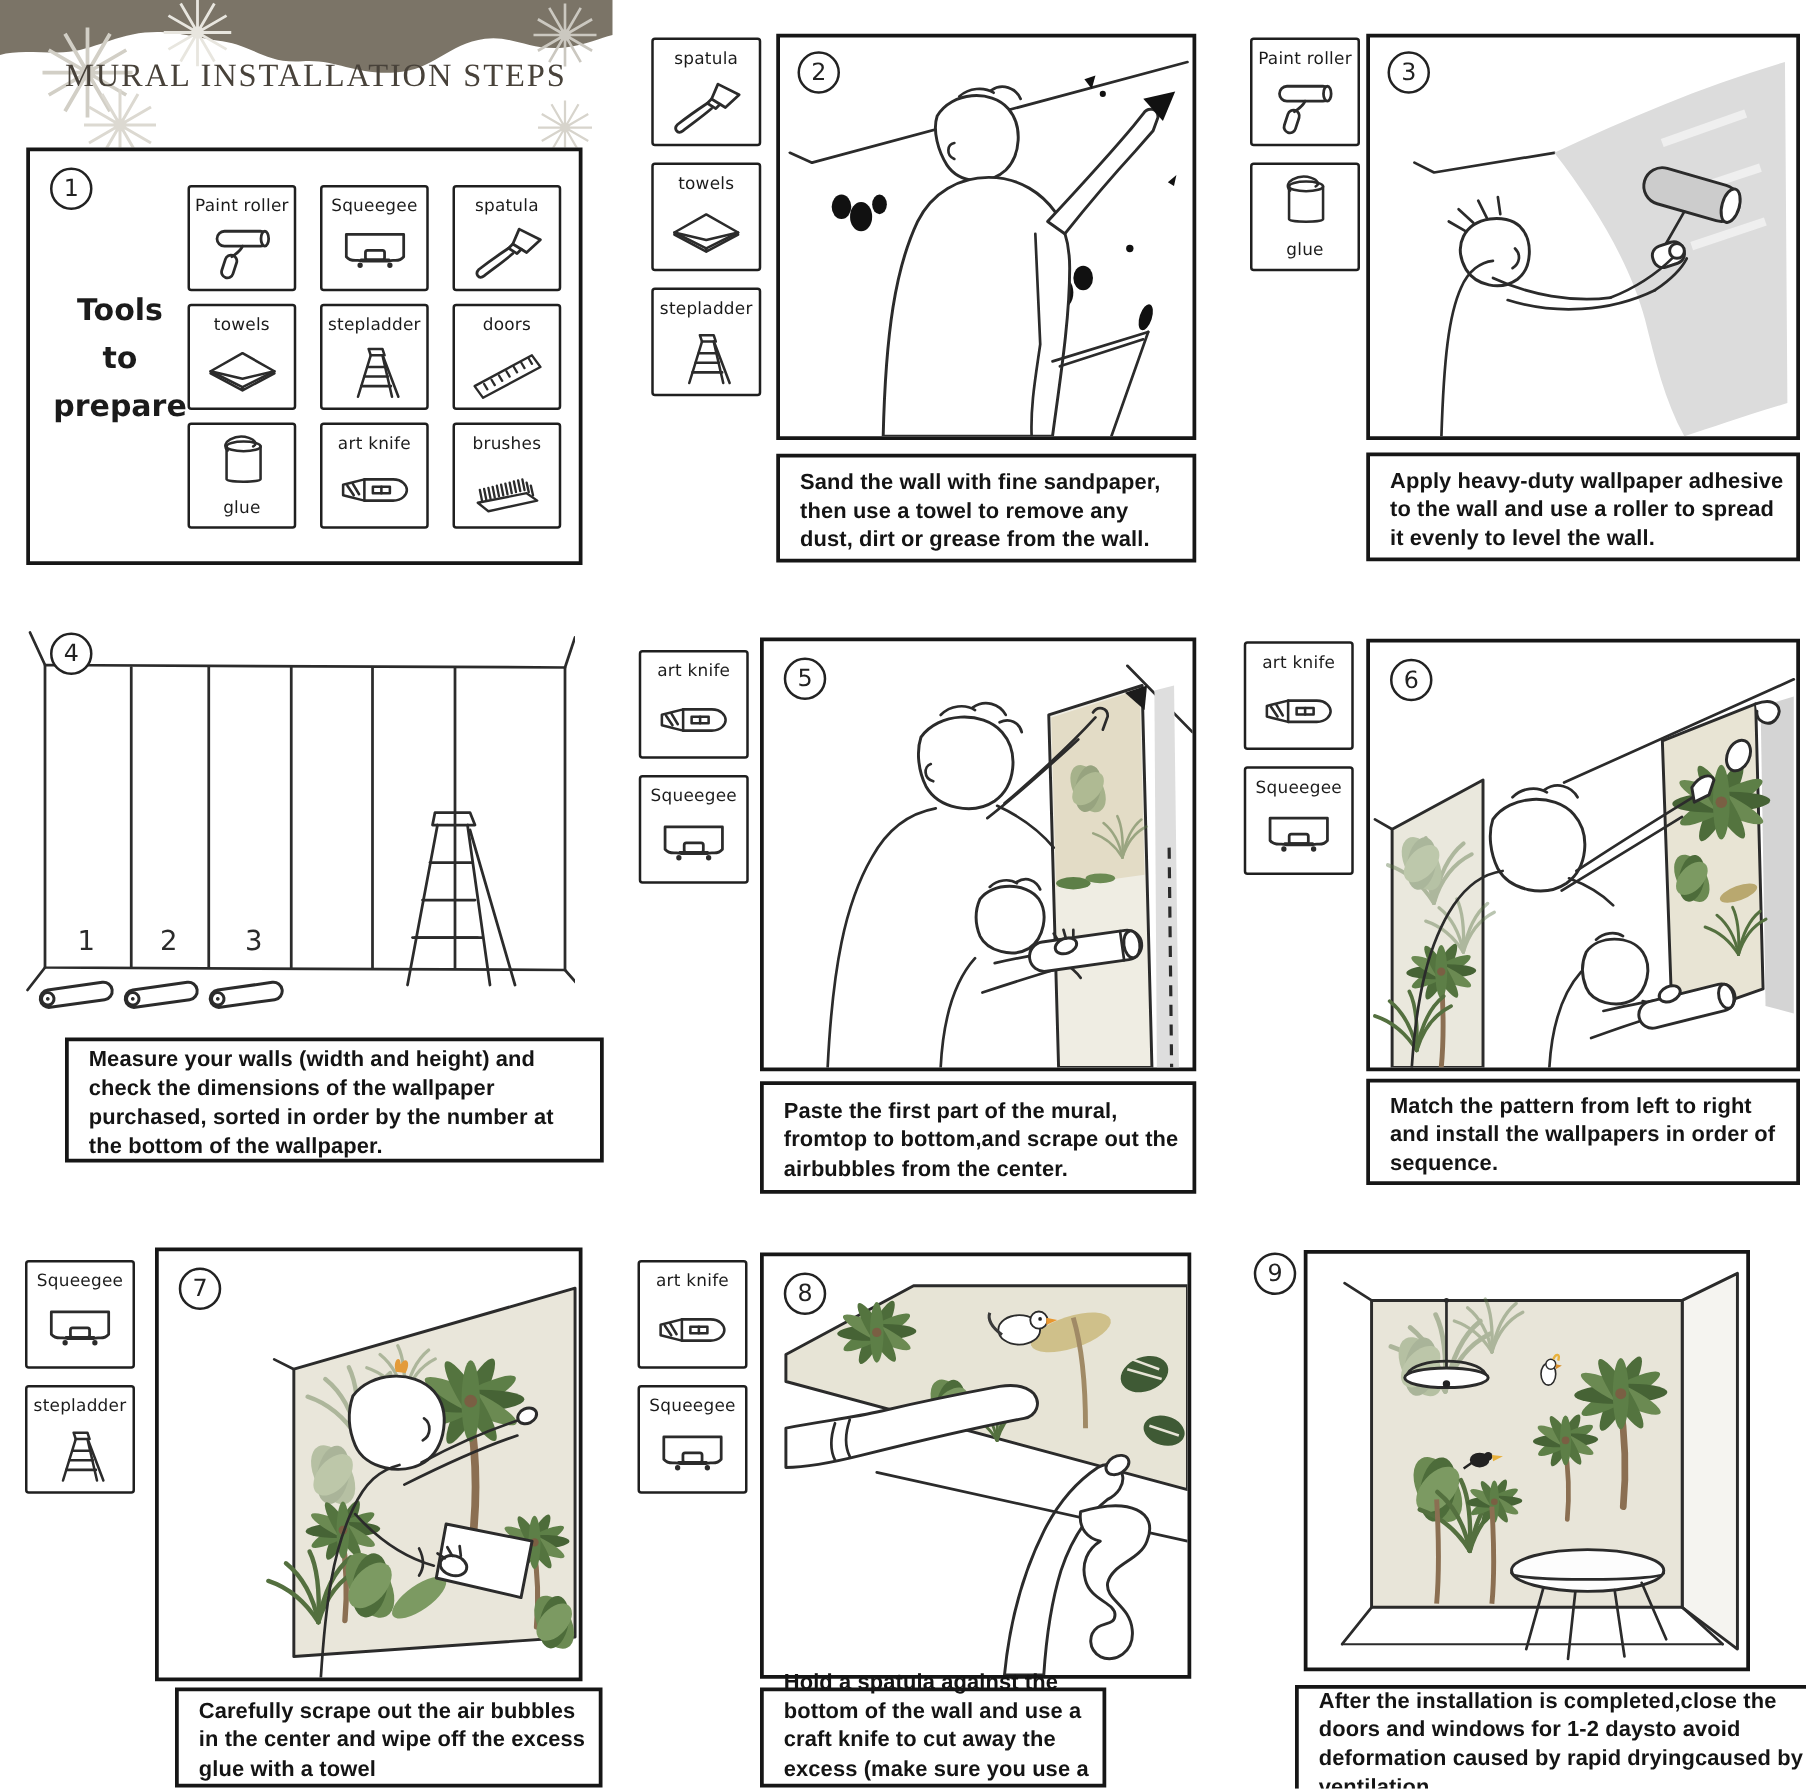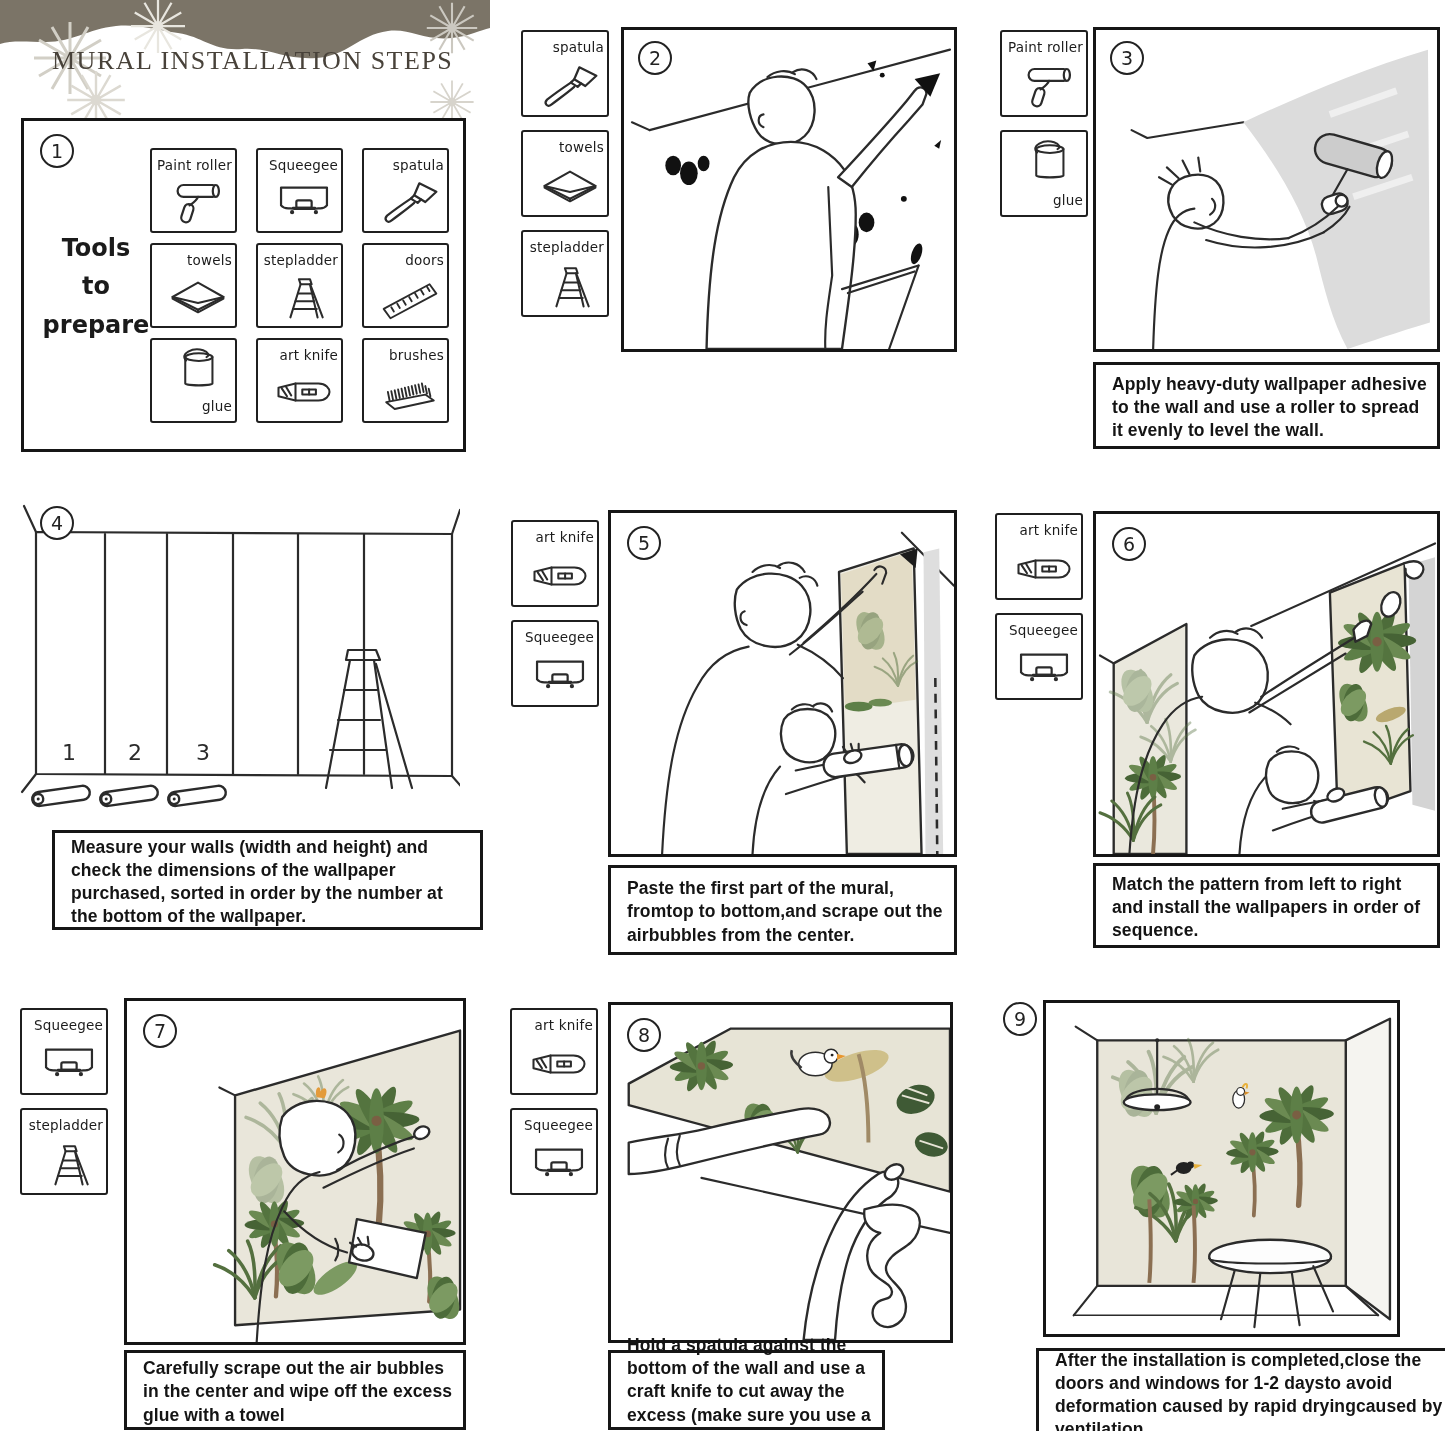--- a/index.html
+++ b/index.html
@@ -13,21 +13,21 @@
   
   .panel{position:absolute;border:3px solid #161616;background:#fff;box-sizing:border-box;}
   .capbox{position:absolute;border:3px solid #161616;background:#fff;box-sizing:border-box;
         font-size:17.5px;font-weight:600;line-height:1.32;color:#141414;
         padding:10px 10px 6px 16px;letter-spacing:.1px;display:flex;align-items:center;}
   .stepnum{position:absolute;width:30px;height:30px;border:2px solid #222;border-radius:50%;
         font-family:"DejaVu Sans",sans-serif;font-size:19px;font-weight:500;color:#222;
         display:flex;align-items:center;justify-content:center;background:#fff;z-index:4;}
   
   .toolbox{border:2.5px solid #1f1f1f;border-radius:3px;background:#fff;box-sizing:border-box;
-        display:flex;flex-direction:column;align-items:flex-end;justify-content:space-between;
+        display:flex;flex-direction:column;align-items:center;justify-content:space-between;
         padding:7px 3px 5px 3px;}
   .toolbox.bottom{flex-direction:column-reverse;padding:5px 3px 7px 3px;}
   .tool-label{font-family:"DejaVu Sans",sans-serif;font-size:13.5px;font-weight:500;
         letter-spacing:.2px;white-space:nowrap;color:#1b1b1b;}
   .tool-icon{display:block;width:68px;height:48px;}
   .tool-icon svg{width:100%;height:100%;display:block;}
   .tools-col{position:absolute;display:flex;flex-direction:column;gap:13px;width:88px;}
   .tools-col .toolbox{height:87px;}
   .tools-grid{position:absolute;left:126px;top:27px;display:grid;
         grid-template-columns:repeat(3,87px);gap:10px 19px;}
@@ -279,20 +279,23 @@
       <path fill="#111" d="M296,50 L322,44 L312,68 Z"></path>
       <g class="ln">
         <path d="M222,264 L300,240"></path>
           <path d="M300,240 L270,325"></path>
           <path d="M228,268 L296,246"></path>
         <path d="M208,160 L212,250 C208,278 204,300 205,325"></path>
       </g>
     </svg>
     <div class="stepnum" style="left:14px;top:11px;">2</div>
   </div>
+  <div class="capbox" style="left:621px;top:363px;width:336px;height:87px;">
+    <span>Sand the wall with fine sandpaper, then use a towel to remove any dust, dirt or grease from the wall.</span>
+  </div>
 
   <div class="tools-col" style="left:1000px;top:30px;">
     <div class="toolbox">
       <div class="tool-label">Paint roller</div>
       <span class="tool-icon">
           <svg viewBox="0 0 80 56">
             <g fill="none" stroke="#2b2b2b" stroke-width="2.6" stroke-linecap="round" stroke-linejoin="round">
               <rect x="16" y="8" width="48" height="14" rx="7"></rect>
               <ellipse cx="61" cy="15" rx="3.6" ry="7" fill="#fff"></ellipse>
               <path d="M40,22 C38,27 34,29 30,32"></path>
@@ -622,21 +625,21 @@
       <path class="sil" d="M234,222 L304,236 L295,282 L226,266 Z"></path>
       <ellipse class="sil" cx="240" cy="256" rx="11" ry="8" transform="rotate(15 240 256)"></ellipse>
       <g class="ln">
           <path d="M233,250 l-6,-4"></path>
           <path d="M239,248 l-4,-7"></path>
           <path d="M246,248 l-1,-8"></path>
         </g>
     </svg>
     <div class="stepnum" style="left:16px;top:13px;">7</div>
   </div>
-  <div class="capbox" style="left:124px;top:1350px;width:342px;height:80px;align-items:center;">
+  <div class="capbox" style="left:140px;top:1350px;width:342px;height:80px;align-items:center;">
     <span>Carefully scrape out the air bubbles in the center and wipe off the excess glue with a towel</span>
   </div>
 
   <div class="tools-col" style="left:510px;top:1008px;">
     <div class="toolbox">
       <div class="tool-label">art knife</div>
       <span class="tool-icon">
           <svg viewBox="0 0 80 56">
             <g fill="none" stroke="#2b2b2b" stroke-width="2.4" stroke-linecap="round" stroke-linejoin="round">
               <path d="M30,18 H57 C66,18 70,24 70,28 C70,32 66,38 57,38 H30 Z"></path>

